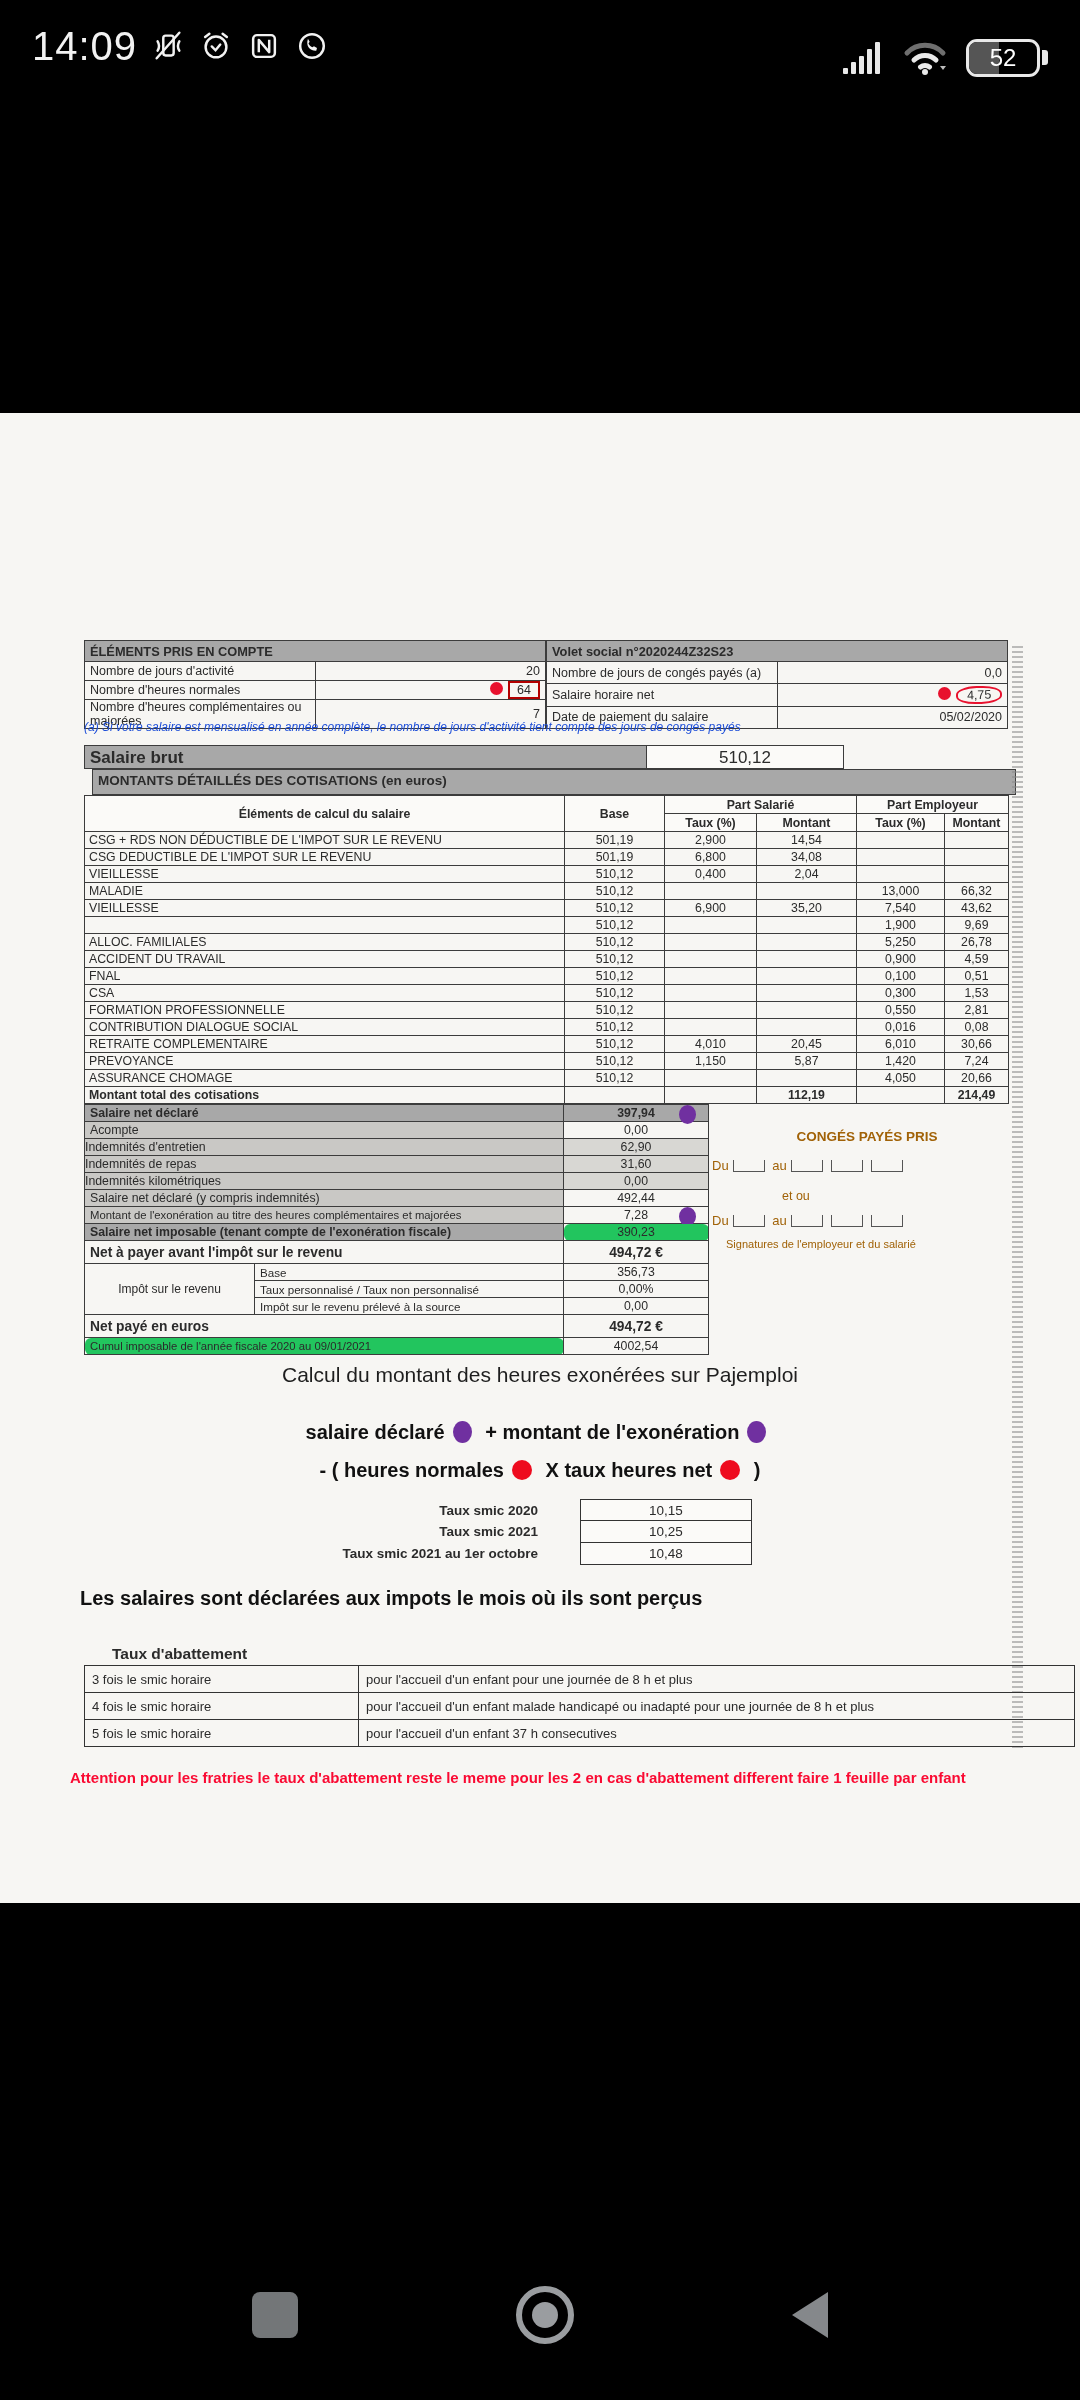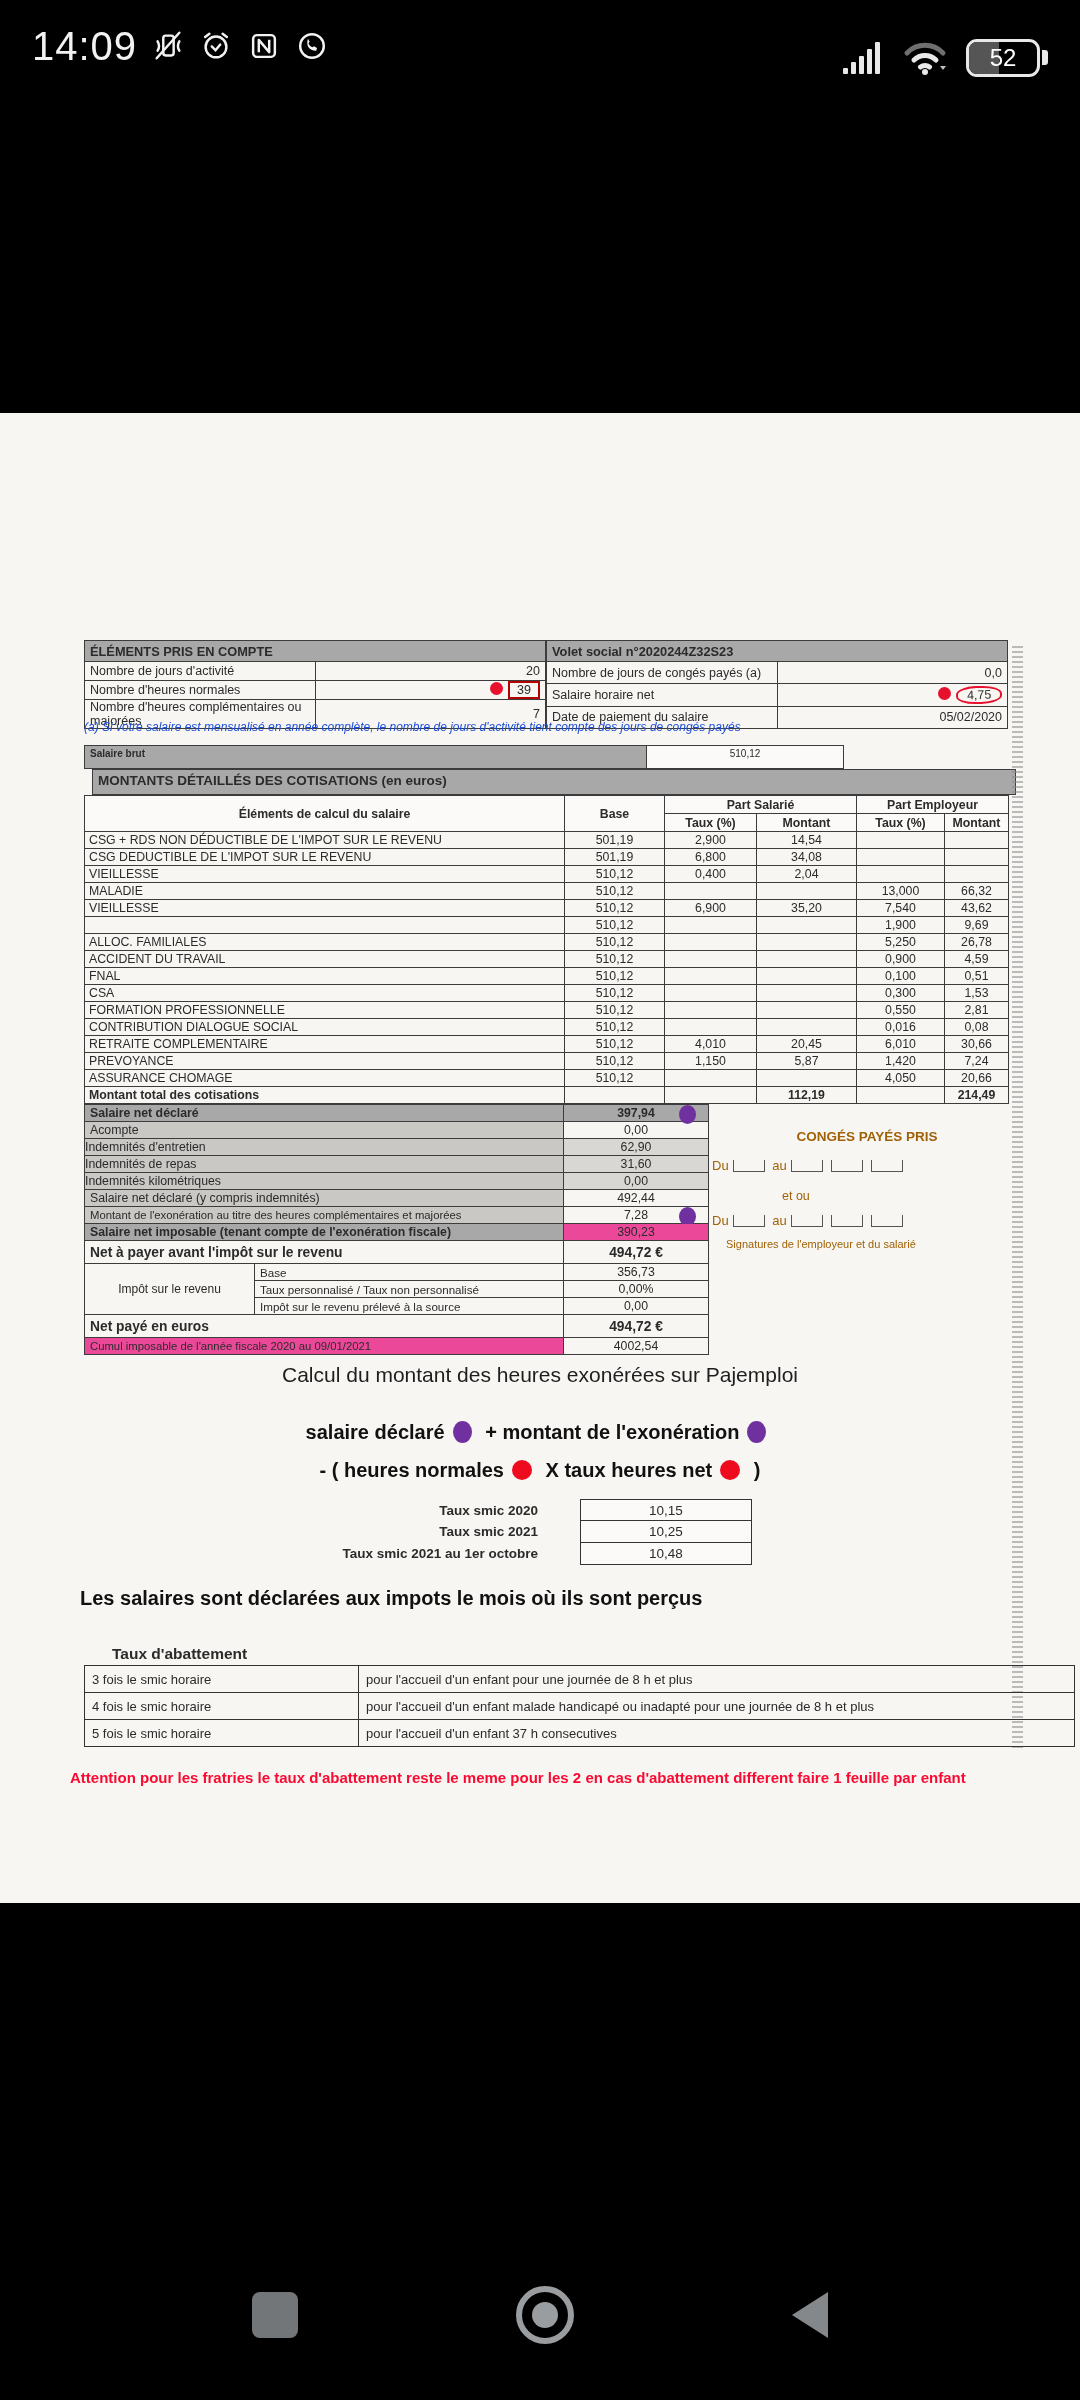--- a/index.html
+++ b/index.html
@@ -38,21 +38,21 @@
   .red-box { display:inline-block; border:2px solid #b30000; padding:0 7px; }
   .red-oval { display:inline-block; border:2.5px solid #e8112d; border-radius:45%; padding:0 9px;
     transform:rotate(-2deg); }
   .pdot { position:absolute; width:17px; height:19px; border-radius:50%; background:#7030a0;
     top:0; right:12px; }
 
   .footnote { position:absolute; top:307px; left:84px; width:924px; font-size:12px;
     font-style:italic; color:#1d4ed8; white-space:nowrap; }
 
   .brut-row { position:absolute; top:332px; left:84px; width:760px; height:24px; display:flex;
-    font-size:10px; }
+    font-size:17px; }
   .brut-label { flex:0 0 563px; background:#a8a8a8; font-weight:bold; border:1.6px solid #3c3c3c;
     padding:2px 5px; }
   .brut-value { flex:1; background:#fbfaf8; border:1.6px solid #3c3c3c; border-left:none;
     text-align:center; padding-top:2px; }
 
   .section-bar { position:absolute; top:356px; left:92px; width:924px; height:26px;
     background:#a8a8a8; border:1.6px solid #3c3c3c; font-weight:bold; font-size:13.5px;
     padding:3px 5px; }
 
   .cotis { position:absolute; top:382px; left:84px; width:924px; border-collapse:collapse;
@@ -60,21 +60,21 @@
   .cotis th, .cotis td { border:1.2px solid #3c3c3c; padding:0 4px; }
   .cotis th { font-weight:bold; text-align:center; height:18px; background:#fbfaf8; }
   .cotis td { height:17px; }
   .cotis .num { text-align:center; }
   .cotis .bold { font-weight:bold; }
 
   .net { position:absolute; top:691px; left:84px; width:624px; border-collapse:collapse;
     table-layout:fixed; font-size:12.3px; }
   .net td { border:1.2px solid #3c3c3c; padding:0 5px; height:17px; position:relative; }
   .net .val { text-align:center; white-space:nowrap; }
-  .bg-dark { background:#a8a8a8; } .bg-mid { background:#ec4899; }
+  .bg-dark { background:#a8a8a8; } .bg-mid { background:#22c55e;border-radius:6px; }
   .bg-light { background:#c9c8c5; } .bg-lighter { background:#d8d7d3; }
   .net .bold { font-weight:bold; }
   .net .big td { height:23px; font-size:13.8px; font-weight:bold; }
   .net .small { font-size:11.3px; }
   .net .indent { padding-left:0; }
   .net .subcol { font-size:11.6px; }
   .net .grp { text-align:center; font-size:12px; }
 
   .conges { position:absolute; left:712px; top:716px; width:310px; font-size:13px; color:#a16207; }
   .conges-title { font-weight:bold; font-size:13.5px; text-align:center; margin-bottom:14px; }
@@ -198,21 +198,21 @@
               <th colspan="2">ÉLÉMENTS PRIS EN COMPTE</th>
             </tr>
           </thead>
         <tbody id="info-left">
             <tr>
               <td class="info-label">Nombre de jours d'activité</td>
               <td class="info-value iv-narrow">20</td>
             </tr>
             <tr>
               <td class="info-label">Nombre d'heures normales</td>
-              <td class="info-value iv-narrow"><span class="rdot"></span><span class="red-box">39</span></td>
+              <td class="info-value iv-narrow"><span class="rdot"></span><span class="red-box">64</span></td>
             </tr>
             <tr>
               <td class="info-label">Nombre d'heures complémentaires ou majorées</td>
               <td class="info-value iv-narrow">7</td>
             </tr>
           </tbody>
       </table>
       <table class="info-table">
         <thead>
             <tr>

